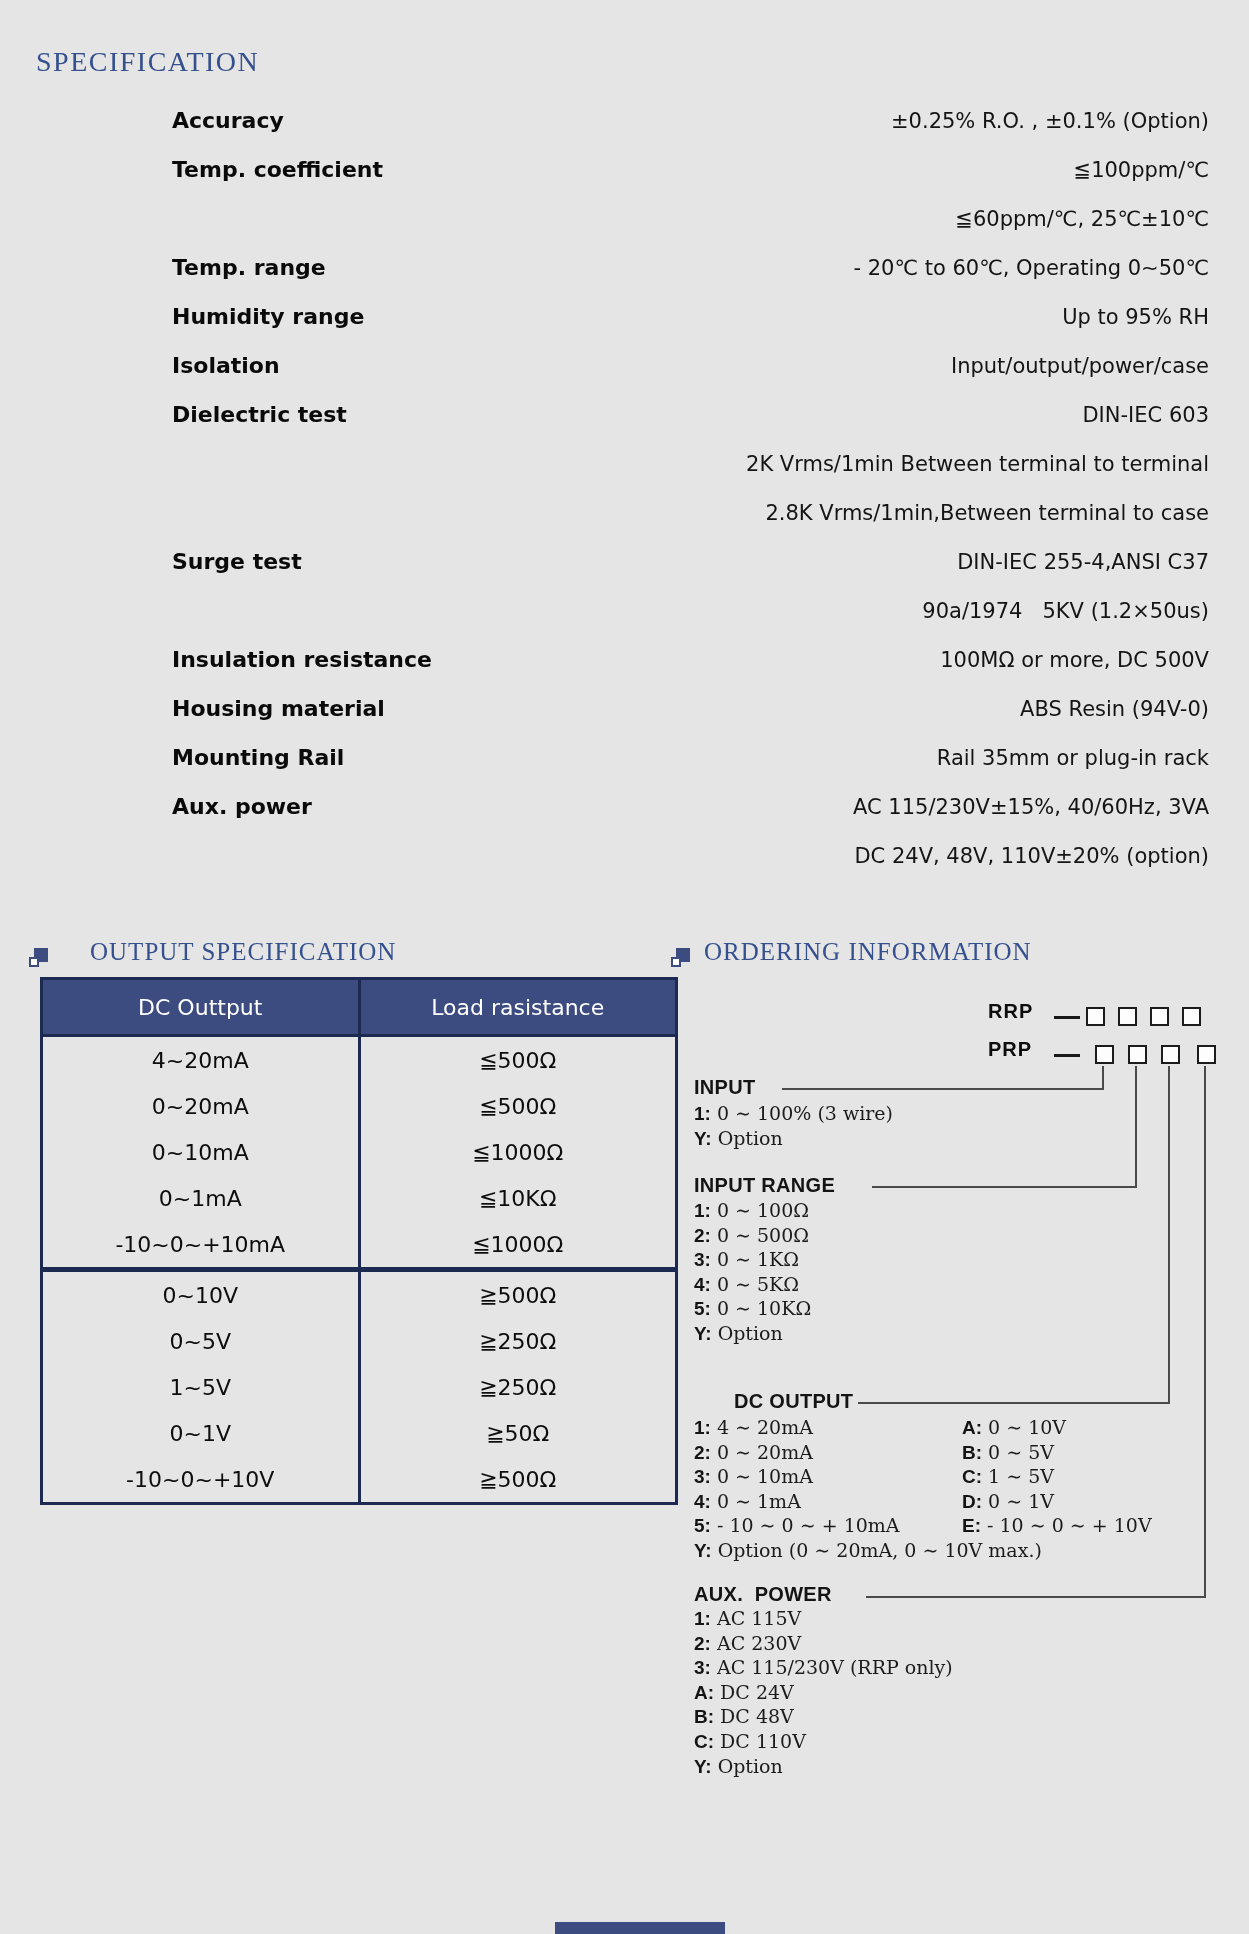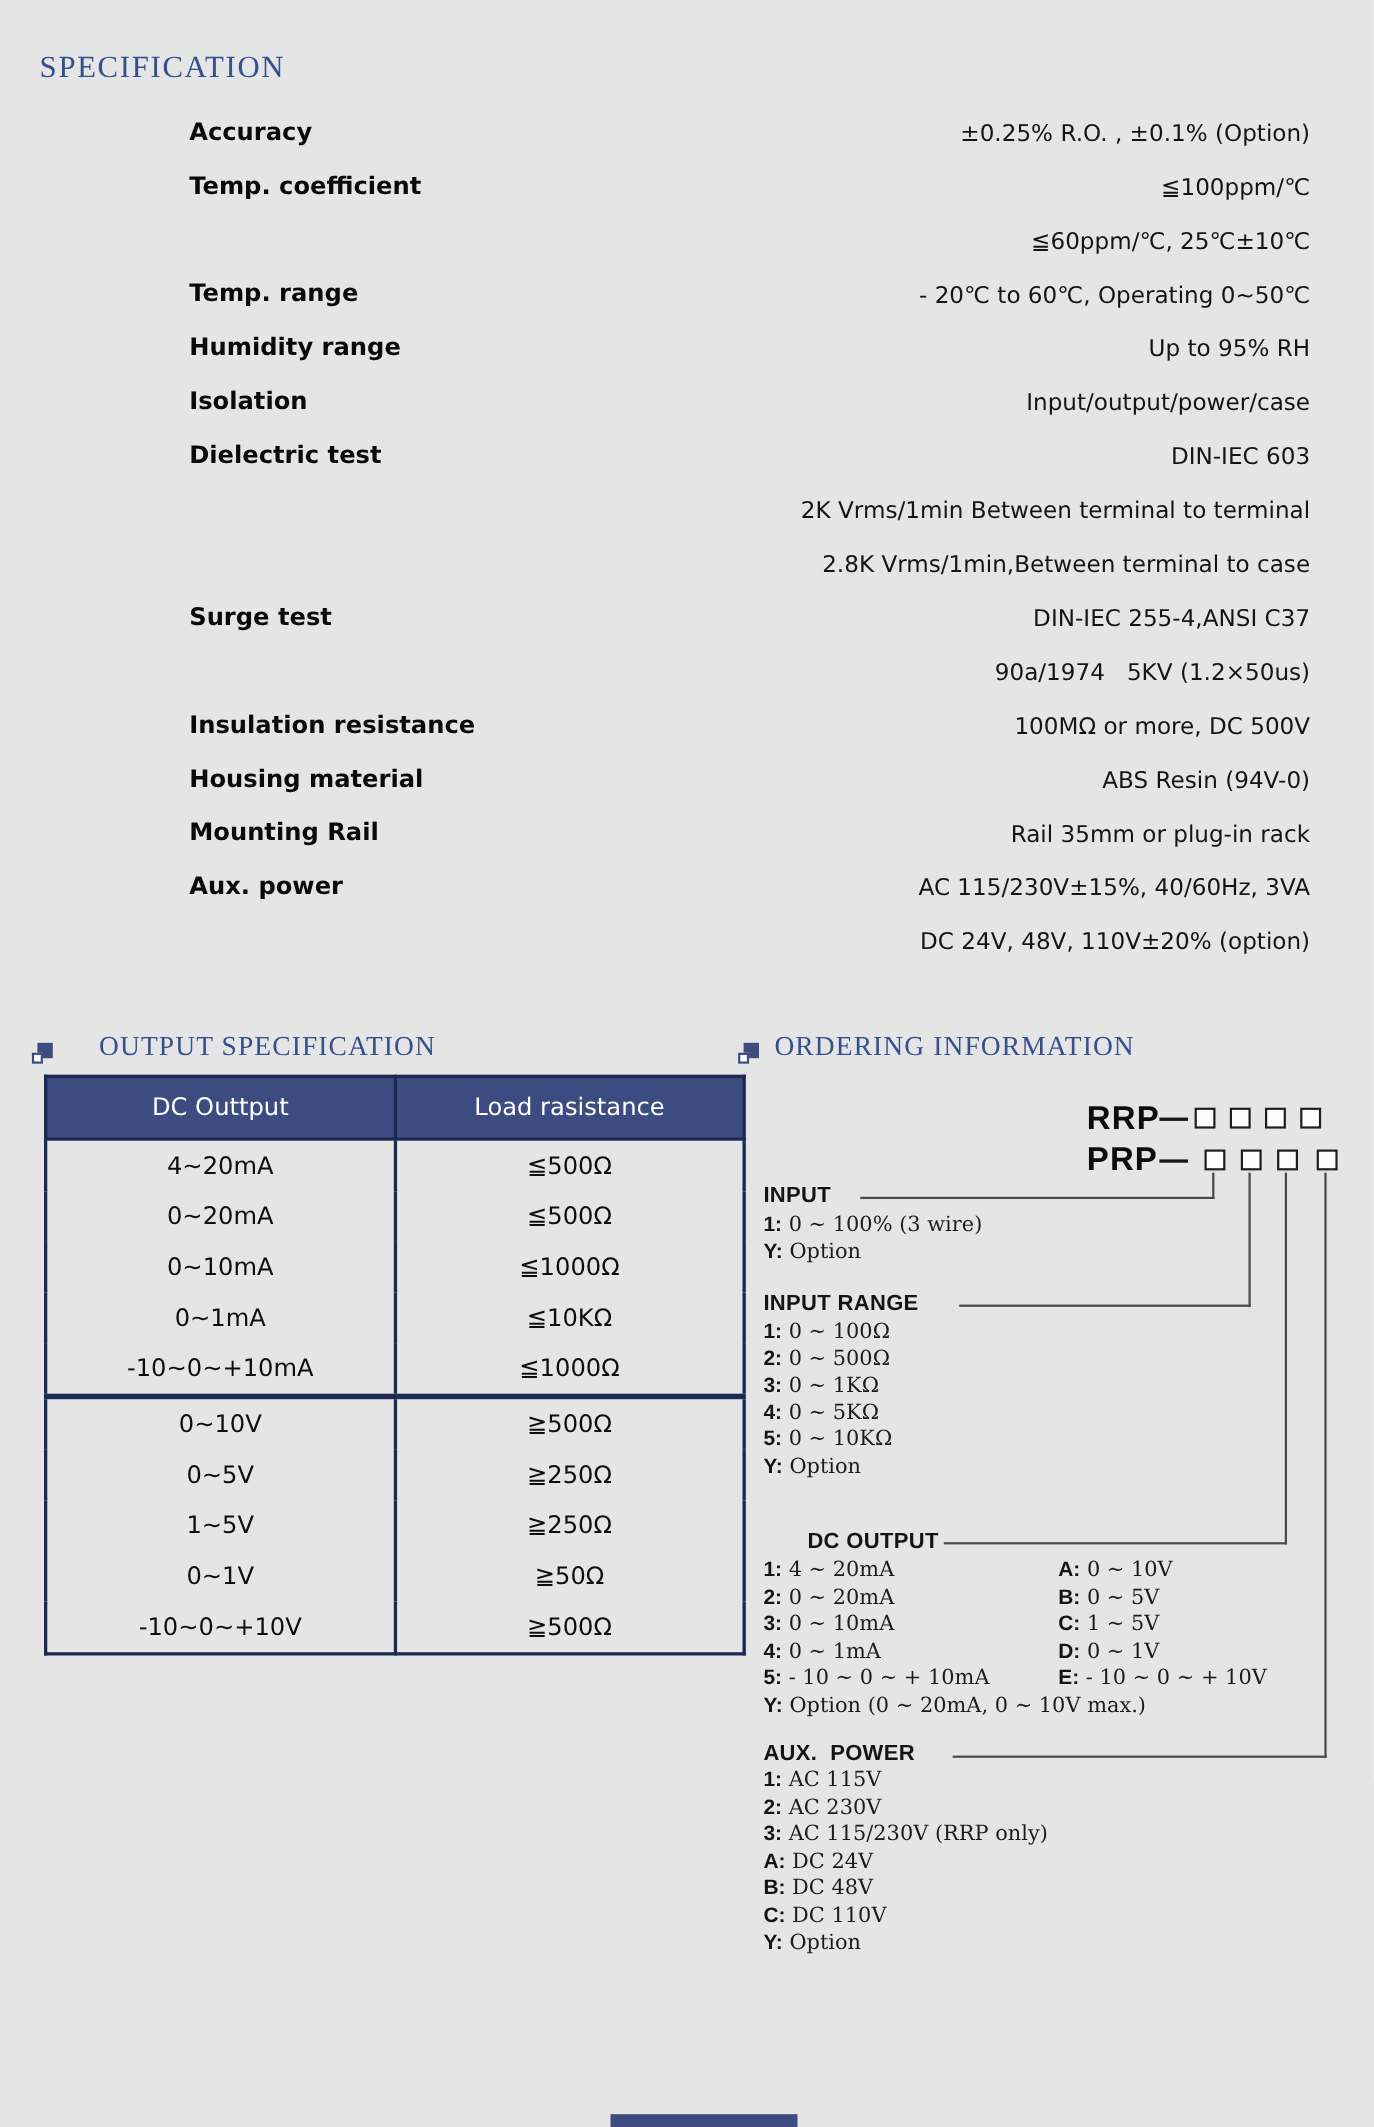--- a/index.html
+++ b/index.html
@@ -12,38 +12,38 @@
         font-size:28px;letter-spacing:1.5px;color:#35508e;}
   .sec-heading{position:absolute;margin:0;font-family:"Liberation Serif","DejaVu Serif",serif;
         font-weight:normal;font-size:25px;letter-spacing:1px;color:#35508e;}
   .sq-icon{position:absolute;width:14px;height:14px;background:#3d4c80;}
   .sq-icon::after{content:"";position:absolute;left:-5px;bottom:-5px;width:6px;height:6px;
         background:#fff;border:2px solid #3d4c80;}
 
   
   .spec-rows{position:absolute;top:96px;left:0;width:100%;}
   .spec-row{display:flex;justify-content:space-between;align-items:center;height:49px;
-        padding-left:172px;padding-right:58px;box-sizing:border-box;}
+        padding-left:172px;padding-right:40px;box-sizing:border-box;}
   .spec-label{font-weight:bold;font-size:22px;color:#0a0a0a;white-space:nowrap;}
   .spec-value{font-size:21px;color:#141414;white-space:nowrap;}
 
   
   .out-table{position:absolute;left:40px;top:977px;width:638px;border-collapse:collapse;
         table-layout:fixed;}
   .out-table th{background:#3d4c80;color:#ffffff;font-weight:normal;font-size:22px;
         height:52px;border:3px solid #1c2a52;}
   .out-table th+th{border-left:2px solid #ffffff;}
   .out-table td{font-size:22px;text-align:center;height:44px;color:#0d0d0d;
         border-left:3px solid #1c2a52;border-right:3px solid #1c2a52;}
   .out-table tr.g2-first td{border-top:5px solid #1c2a52;}
   .out-table tr:last-child td{border-bottom:3px solid #1c2a52;}
 
   
   .model-name{position:absolute;font-family:"Liberation Sans",sans-serif;font-weight:bold;
-        font-size:30px;color:#0d0d0d;letter-spacing:1px;}
+        font-size:20px;color:#0d0d0d;letter-spacing:1px;}
   .model-dash{position:absolute;height:3px;width:26px;background:#181818;}
   .model-box{position:absolute;width:15px;height:15px;border:2px solid #1c1c1c;background:#fdfdfd;}
   .drop-line{position:absolute;width:2px;background:#4a4a4a;}
   .rule-line{position:absolute;height:2px;background:#4a4a4a;}
   .ord-label{position:absolute;font-family:"Liberation Sans",sans-serif;font-weight:bold;
         font-size:20px;color:#141414;letter-spacing:0.3px;white-space:nowrap;}
   .ord-block{position:absolute;left:694px;}
   .ord-line{height:24.6px;white-space:nowrap;font-size:19px;
         font-family:"DejaVu Serif","Liberation Serif",serif;color:#1b1b1b;}
   .ord-key{font-family:"Liberation Sans",sans-serif;font-weight:bold;font-size:19px;color:#141414;}

